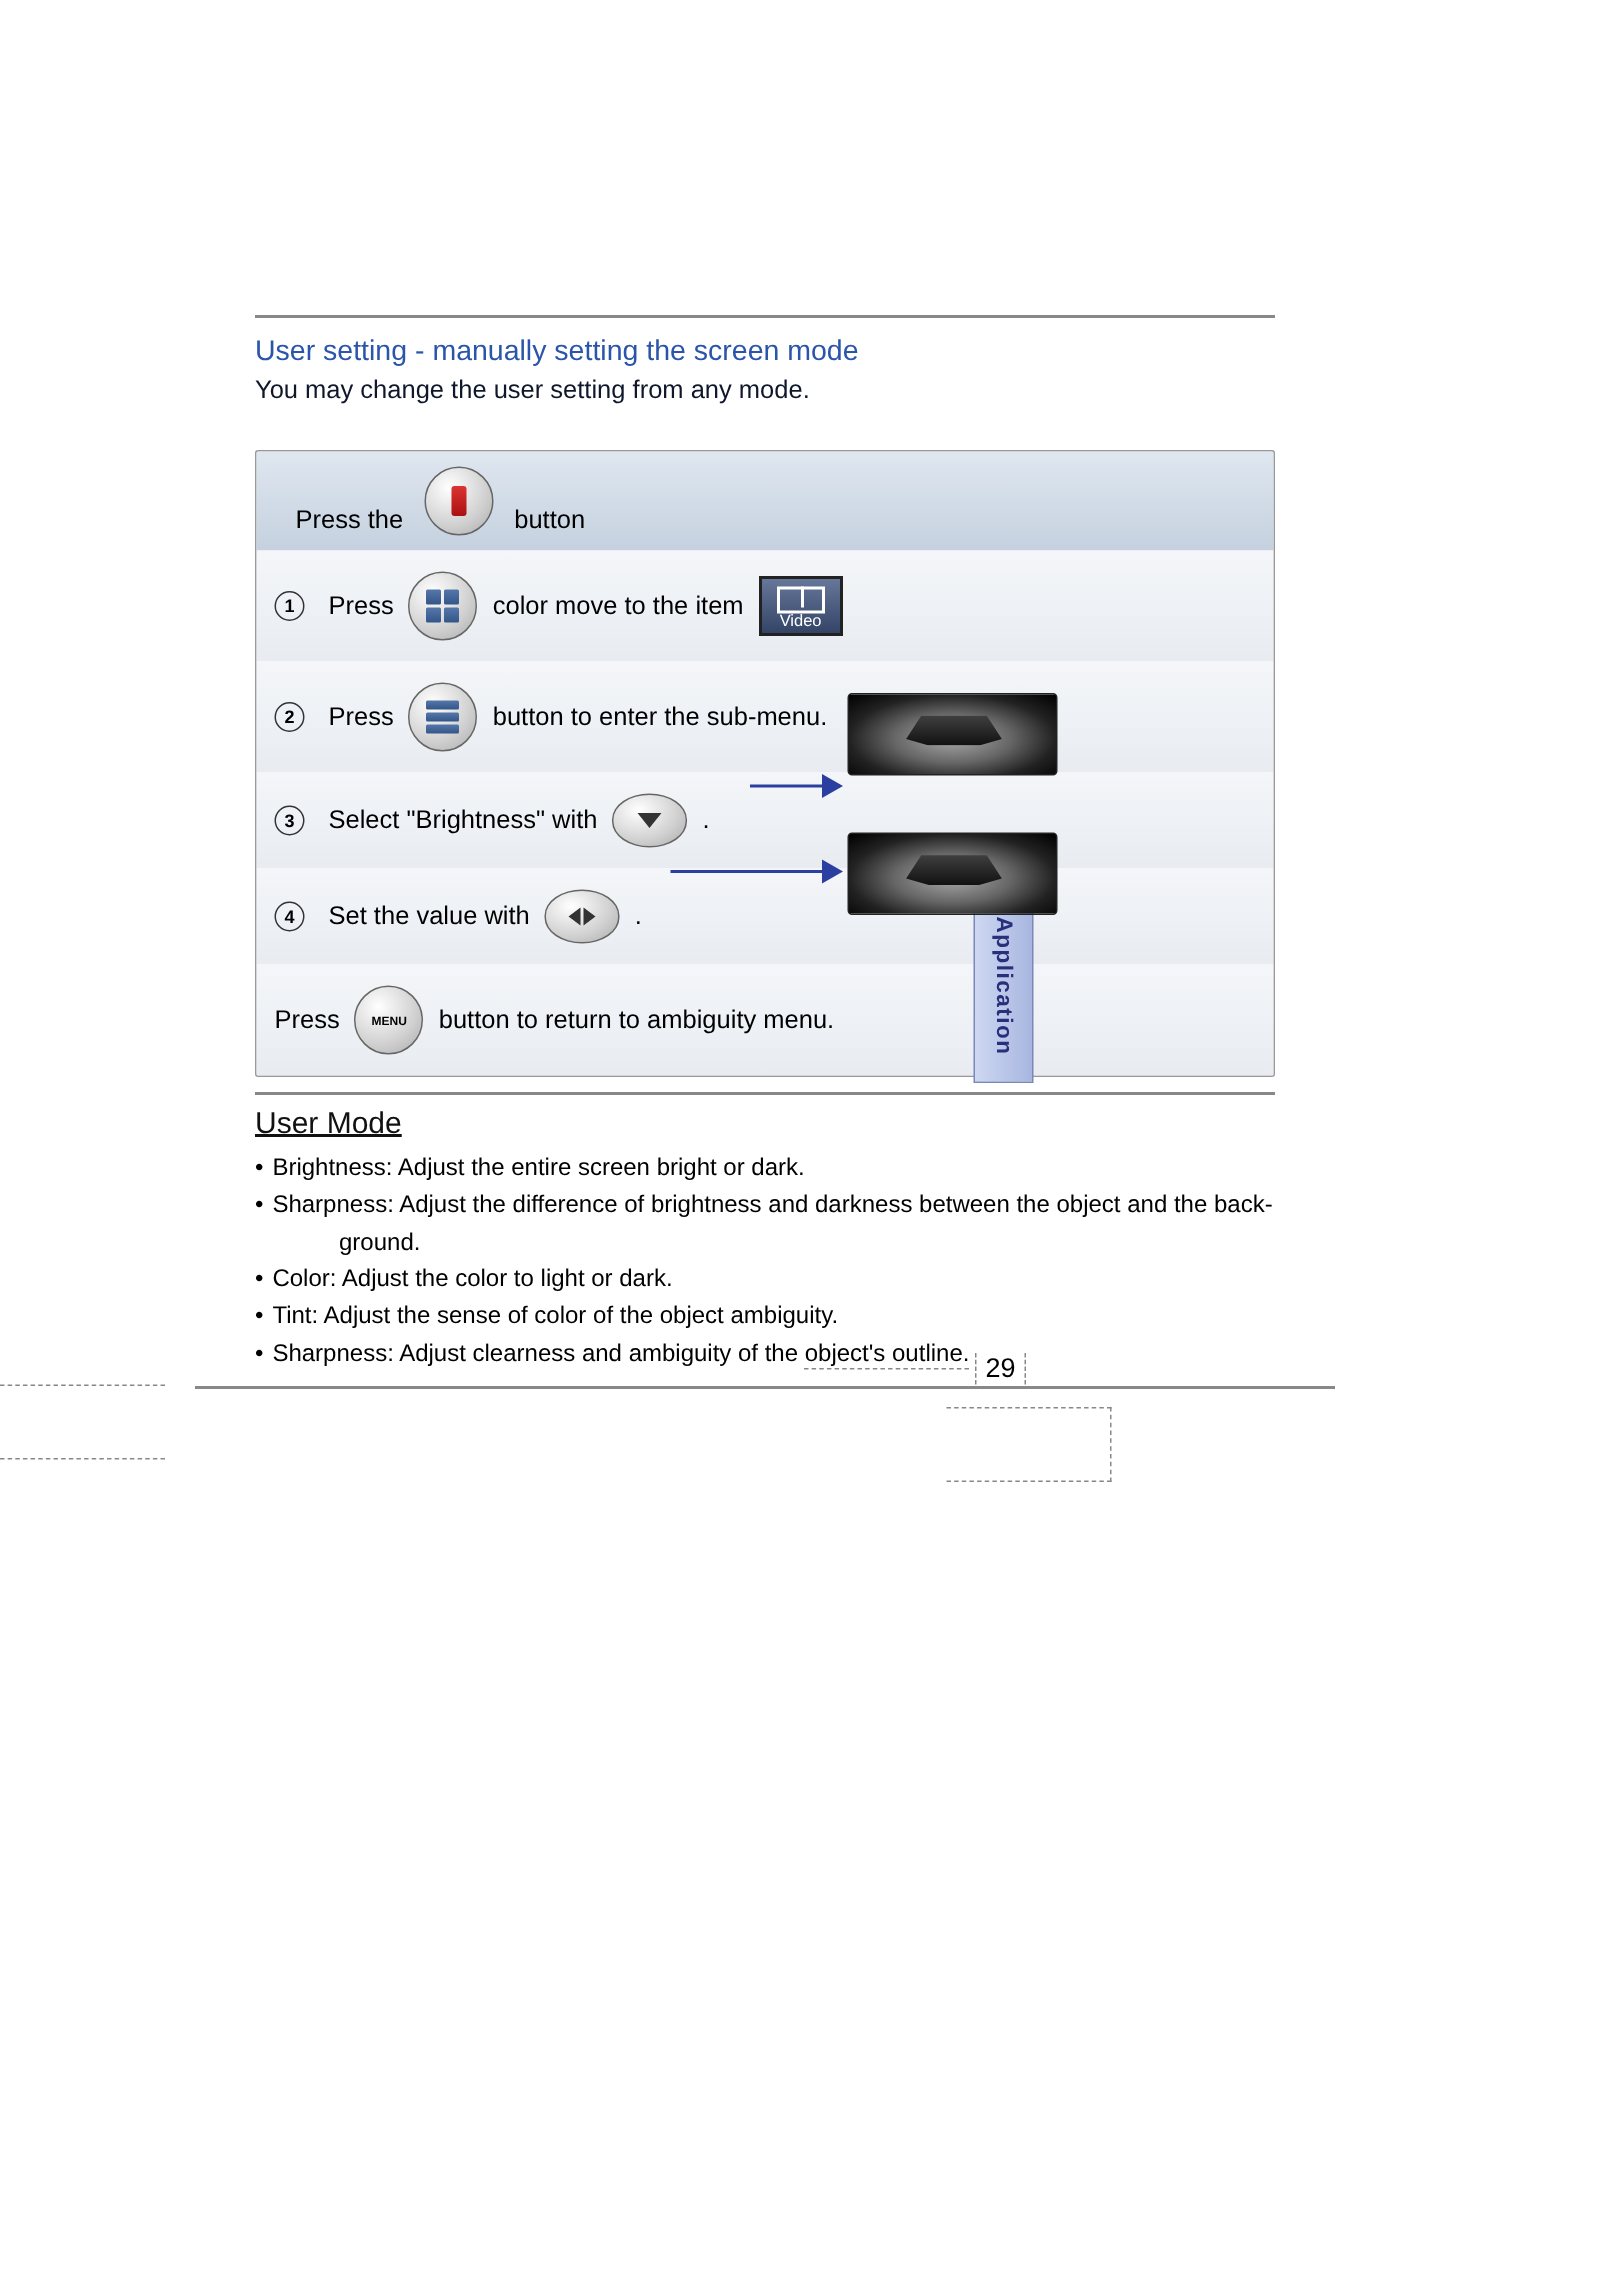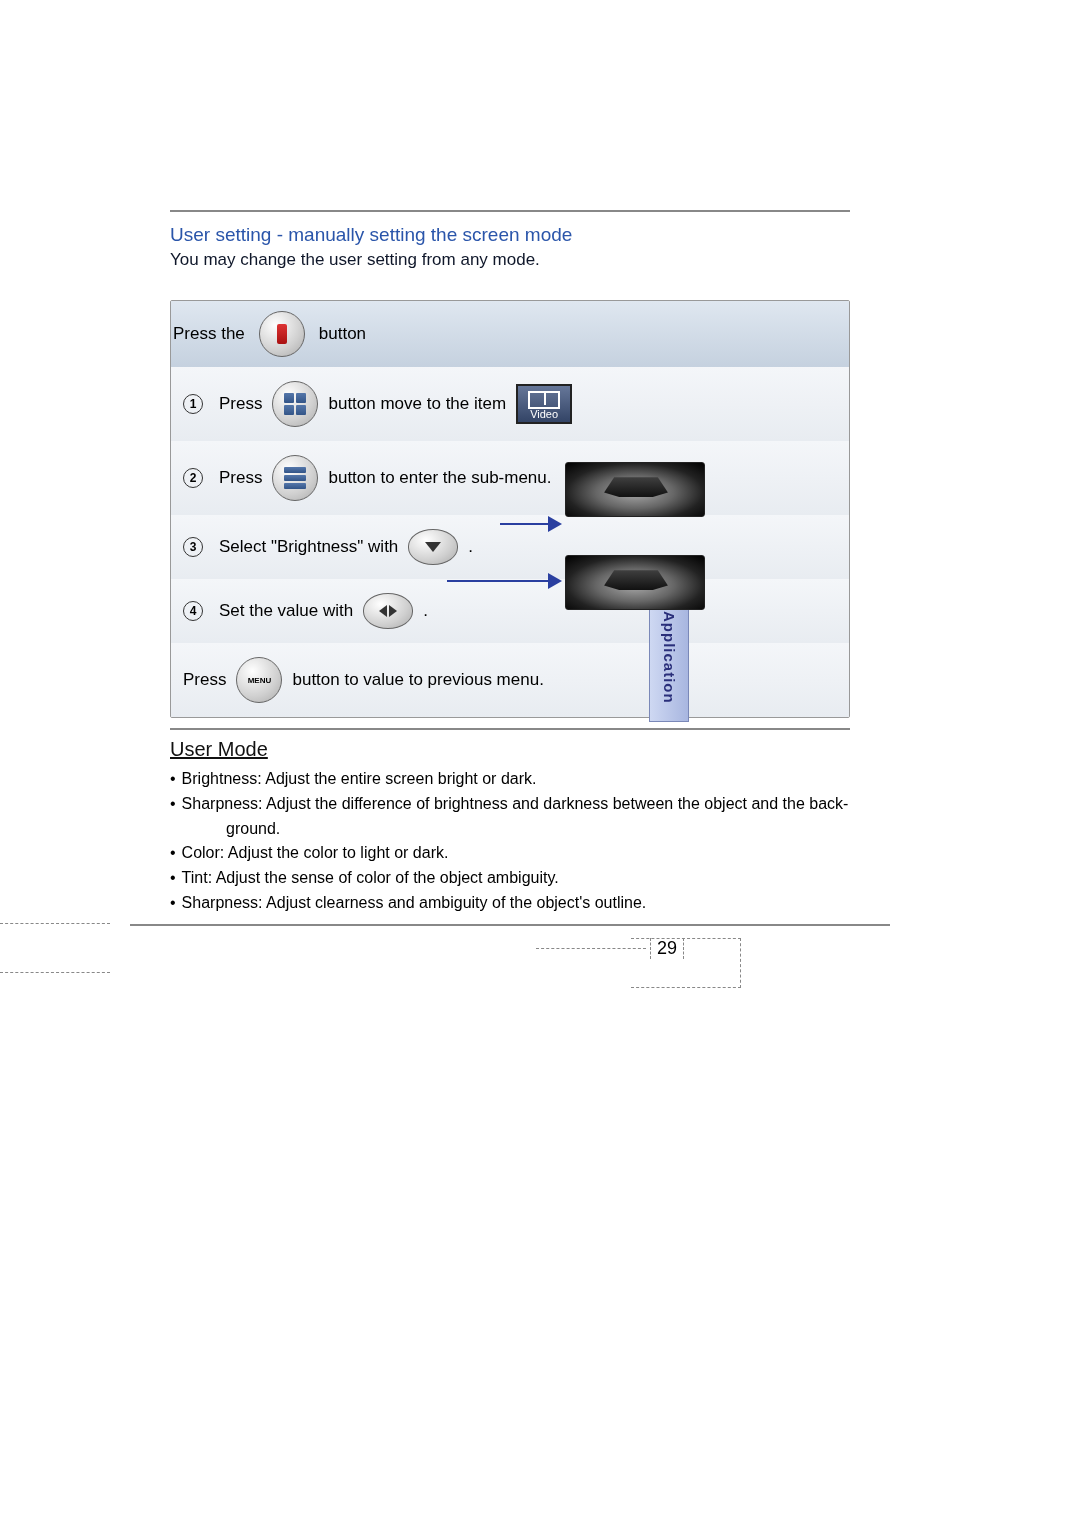--- a/index.html
+++ b/index.html
@@ -40,23 +40,23 @@
   }
   .steps-box {
     border: 1px solid #999;
     border-radius: 2px;
     padding: 0;
     overflow: hidden;
     margin-bottom: 8px;
   }
   .step-header {
     background: linear-gradient(#dfe7f0, #c5d1df);
-    padding: 10px 2px;
-    display: flex;
-    align-items: center;
+    padding: 10px 26px;
+    display: flex;
+    align-items: flex-end;
     gap: 14px;
   }
   .step-row {
     background: linear-gradient(#f4f6f9, #e8ecf1);
     padding: 14px 12px;
     display: flex;
     align-items: center;
     gap: 10px;
     position: relative;
   }
@@ -266,21 +266,21 @@
     width: 0; height: 0;
     border-top: 8px solid transparent;
     border-bottom: 8px solid transparent;
     border-left: 14px solid #2a3fa0;
   }
   .ba1 { top: 523px; left: 500px; width: 60px; }
   .ba2 { top: 580px; left: 447px; width: 113px; }
   
   .pagenum-box {
     position: absolute;
-    bottom: 569px;
+    bottom: 605px;
     right: 215px;
     display: flex;
     align-items: center;
   }
   .pagenum-dash {
     border-top: 1px dashed #888;
     width: 110px;
     height: 0;
     margin-right: 4px;
   }
@@ -334,21 +334,21 @@
         <span class="step-num">1</span>
         <span class="step-text">Press</span>
         <span class="round-btn">
           <span class="grid-inner">
               <span></span>
               <span></span>
               <span></span>
               <span></span>
             </span>
         </span>
-        <span class="step-text">button move to the item</span>
+        <span class="step-text">color move to the item</span>
         <span class="video-badge">
           <span>Video</span>
         </span>
       </div>
 
       <div class="step-row">
         <span class="step-num">2</span>
         <span class="step-text">Press</span>
         <span class="round-btn">
           <span class="list-inner">
@@ -376,21 +376,21 @@
             <span class="arrow-lr"></span>
           </span>
         <span class="step-text">.</span>
       </div>
 
       <div class="step-row">
         <span class="step-text">Press</span>
         <span class="round-btn">
             <span class="menu-label">MENU</span>
           </span>
-        <span class="step-text">button to value to previous menu.</span>
+        <span class="step-text">button to return to ambiguity menu.</span>
       </div>
     </div>
 
     <div class="bottom-divider"></div>
 
     <div class="user-mode-title">User Mode</div>
     <div class="bullet-list">
       <div class="row">
           <span>•</span>
           <span>Brightness: Adjust the entire screen bright or dark.</span>

